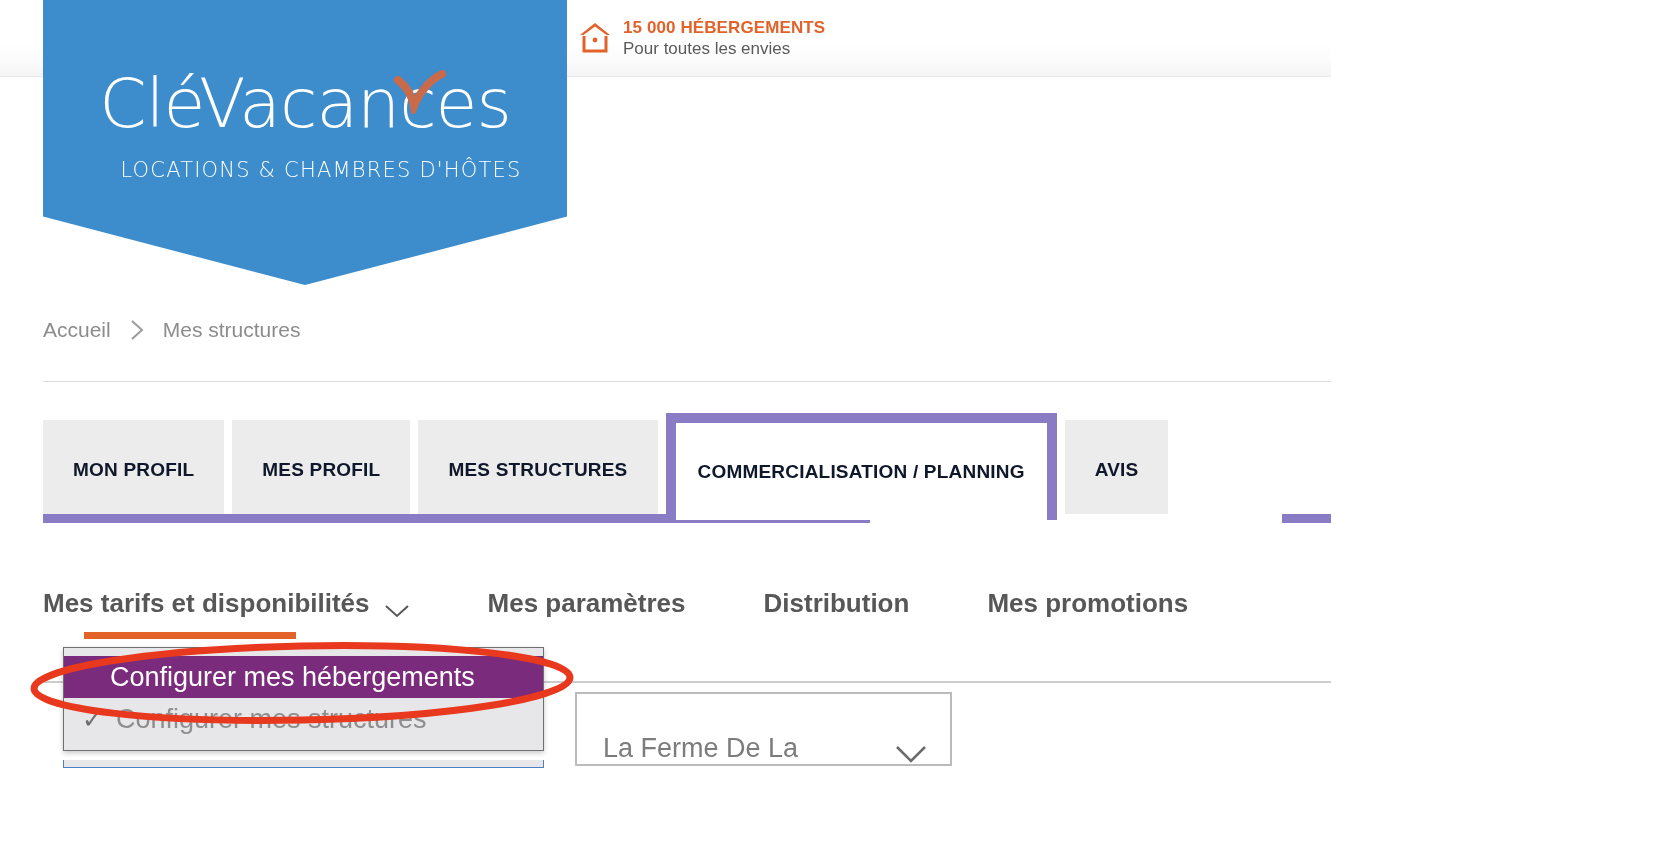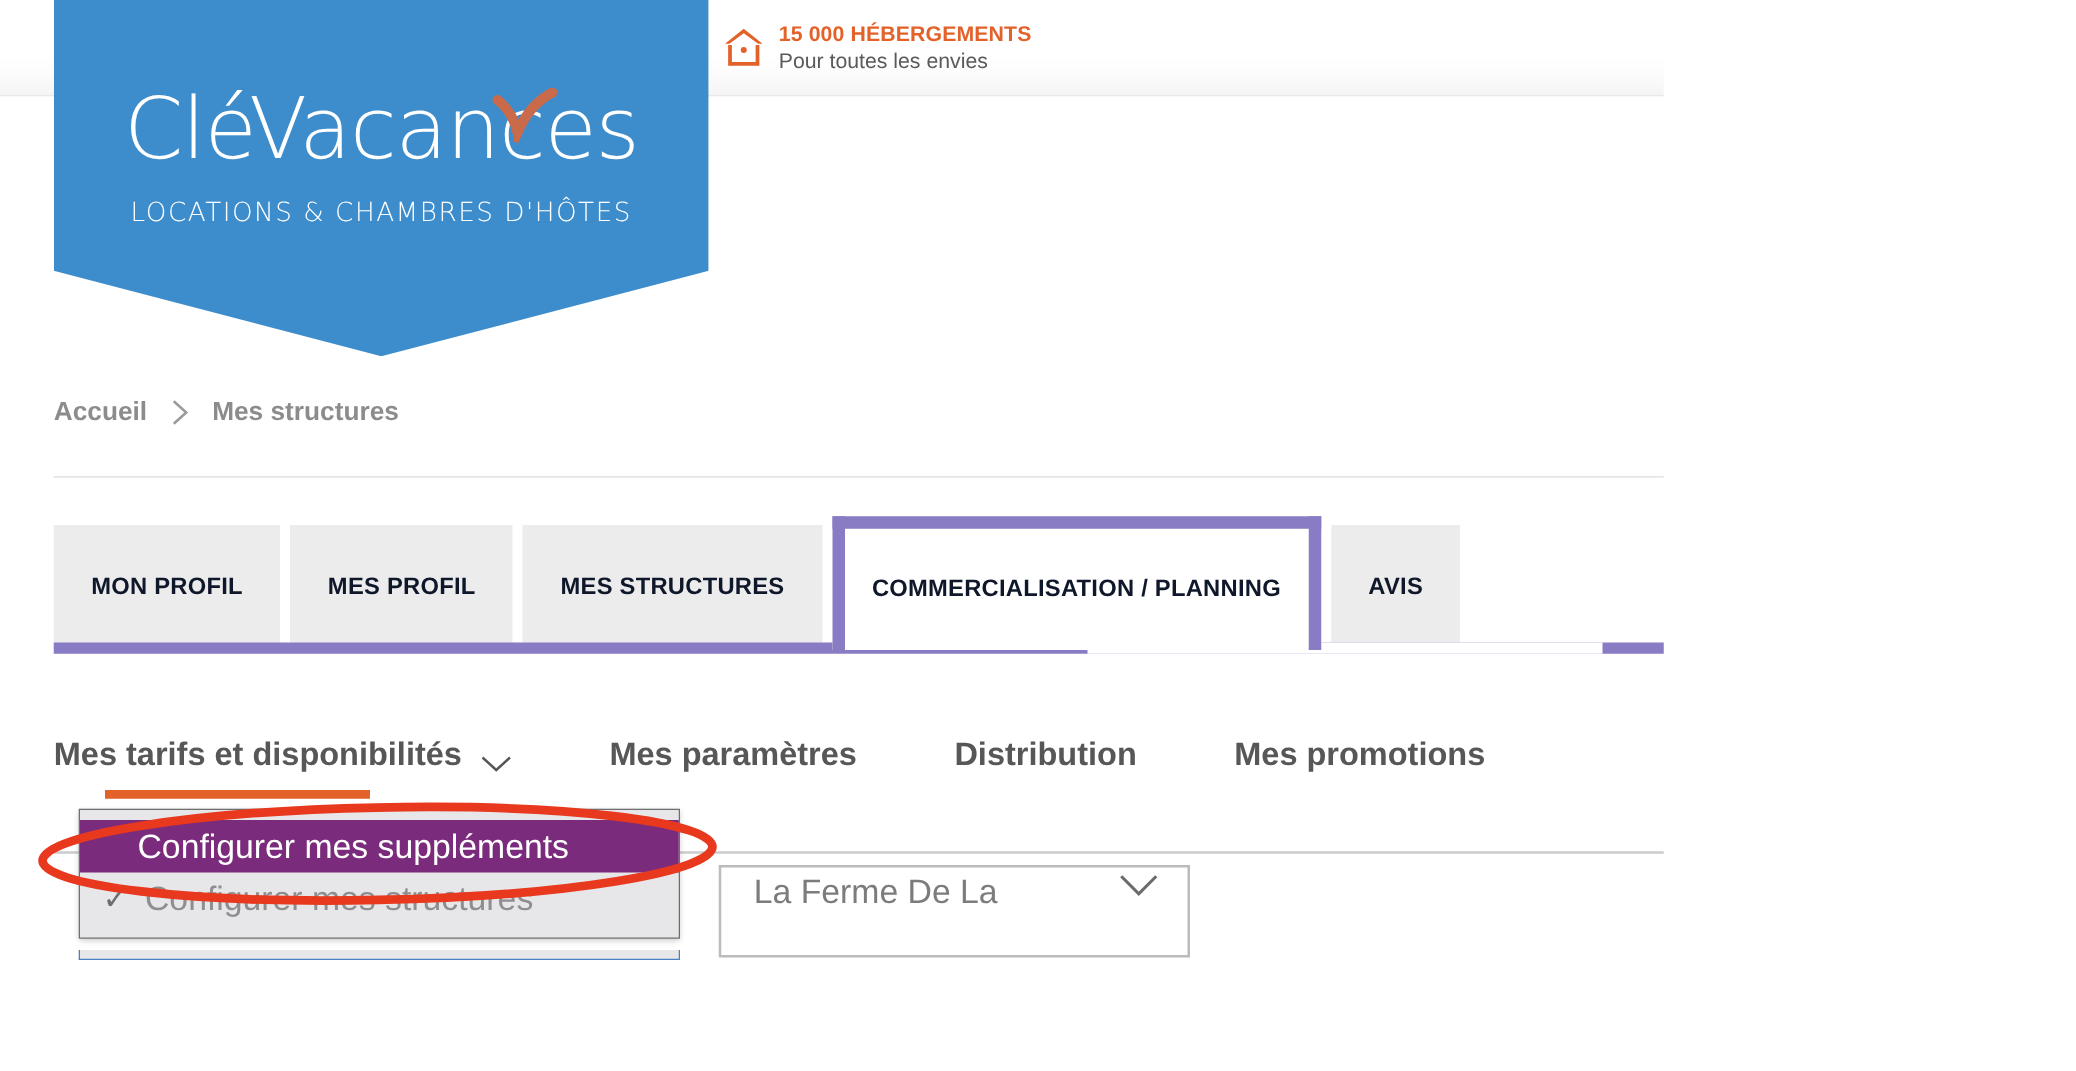--- a/index.html
+++ b/index.html
@@ -59,21 +59,21 @@
   }
   .logo-check {
     position: absolute;
     left: 349px; top: 70px;
     width: 56px; height: 44px;
     z-index: 3;
     pointer-events: none;
   }
   .logo-sub {
     position: absolute;
-    left: 0; top: 158px;
+    left: 16px; top: 158px;
     width: 524px;
     text-align: center;
     color: #ffffff;
     font-size: 21px;
     letter-spacing: 1.2px;
     font-weight: 300;
     white-space: nowrap;
     font-family: "DejaVu Sans", sans-serif;
   }
 
@@ -104,21 +104,20 @@
 
   
   .breadcrumb {
     position: absolute;
     left: 43px; top: 318px;
     display: flex;
     align-items: center;
     gap: 18px;
     color: #8c8c8c;
     font-size: 21px;
-    font-weight: bold;
   }
   .breadcrumb a { color: #8c8c8c; text-decoration: none; }
   .crumb-sep { width: 16px; height: 22px; display: inline-block; }
   .breadcrumb-rule {
     position: absolute;
     left: 43px; top: 381px;
     width: 1618px; height: 1px;
     background: #dcdcdc;
   }
 
@@ -250,23 +249,23 @@
   }
 
   
   .select-box {
     position: absolute;
     left: 575px; top: 692px;
     width: 377px; height: 74px;
     border: 2px solid #bbbbbb;
     background: #ffffff;
     display: flex;
-    align-items: flex-start;
+    align-items: flex-end;
     justify-content: space-between;
-    padding: 4px 22px 0 26px;
+    padding: 16px 22px 0 26px;
     z-index: 20;
     cursor: pointer;
   }
   .select-value {
     color: #7c7c7c;
     font-size: 27px;
     white-space: nowrap;
   }
   .select-caret { width: 34px; height: 20px; }
 
@@ -360,21 +359,21 @@
     <span class="select-caret">
       <svg viewBox="0 0 34 20" width="34" height="20" aria-hidden="true">
         <path d="M3 3 L17 17 L31 3" fill="none" stroke="#6b6b6b" stroke-width="2.5"></path>
       </svg>
     </span>
   </div>
 
   <div class="dropdown-footer"></div>
 
   <div class="dropdown-menu">
-    <div class="dropdown-item highlight">Configurer mes suppléments</div>
+    <div class="dropdown-item highlight">Configurer mes hébergements</div>
     <div class="dropdown-item plain">
       <span class="dd-check">✓</span>
       <span>Configurer mes structures</span>
     </div>
   </div>
 
   <div class="annotation">
     <svg viewBox="0 0 560 88" width="560" height="88" aria-hidden="true">
       <ellipse cx="280" cy="44" rx="268" ry="37" fill="none" stroke="#e8381d" stroke-width="7" transform="rotate(-1.2 280 44)"></ellipse>
     </svg>

